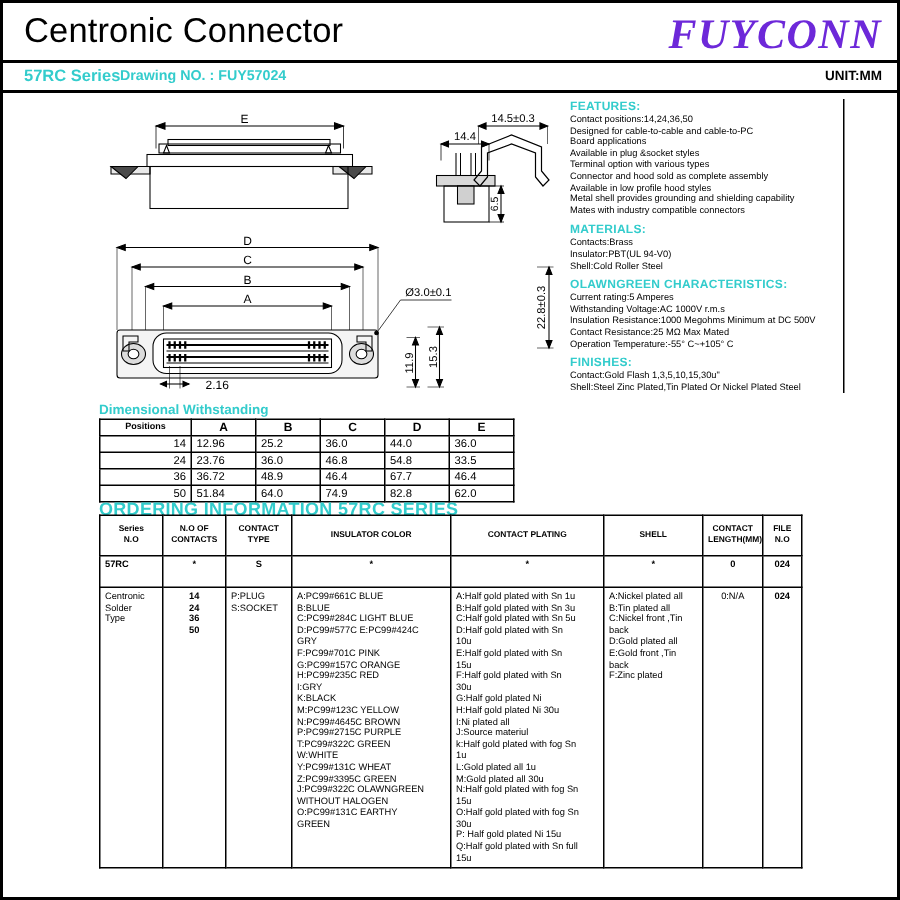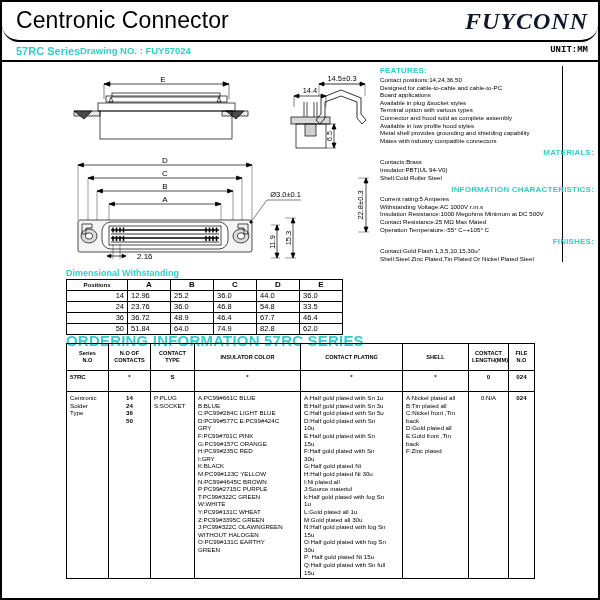--- a/index.html
+++ b/index.html
@@ -1,49 +1,49 @@
 <!DOCTYPE html>
 <html><head>
 <meta charset="utf-8">
 <style>
   html,body{margin:0;padding:0;background:#fff;}
   body{width:600px;height:600px;font-family:"Liberation Sans",sans-serif;color:#000;}
   .page{position:relative;width:600px;height:600px;box-sizing:border-box;border:2px solid #000;overflow:hidden;background:#fff;}
 
   
-  .hdr{position:absolute;left:0;top:0;width:596px;height:40px;border-bottom:2px solid #000;box-sizing:border-box;border-radius:17px;}
+  .hdr{position:absolute;left:0;top:0;width:596px;height:40px;border-bottom:2px solid #000;box-sizing:border-box;}
   .hdr-title{position:absolute;left:14px;top:5px;font-size:23px;letter-spacing:.1px;}
-  .hdr-brand{position:absolute;right:10px;top:6px;font-family:"Liberation Serif",serif;font-style:italic;font-weight:bold;font-size:24px;color:#0f172a;letter-spacing:1px;}
+  .hdr-brand{position:absolute;right:10px;top:6px;font-family:"Liberation Serif",serif;font-style:italic;font-weight:bold;font-size:28px;color:#6d28d9;letter-spacing:1px;}
 
   .subhdr{position:absolute;left:0;top:40px;width:596px;height:20px;border-bottom:2px solid #000;box-sizing:border-box;}
   .sub-series{position:absolute;left:14px;top:3px;font-size:11px;font-weight:bold;color:#33cccc;text-align:right;}
   .sub-dwg{position:absolute;left:78px;top:3px;font-size:9.5px;font-weight:bold;color:#33cccc;}
-  .sub-unit{position:absolute;right:10px;top:3px;font-size:9px;font-weight:bold;color:#000;font-family:Liberation Mono, monospace;}
+  .sub-unit{position:absolute;right:10px;top:3px;font-size:9px;font-weight:bold;color:#000;}
 
   
   .specs{position:absolute;left:378px;top:64px;width:214px;}
   .spec-h{font-size:8px;font-weight:bold;color:#33cccc;letter-spacing:.2px;margin:0 0 1px 0;}
-  .spec-h.gap{margin-top:4px;text-align:right;}
+  .spec-h.gap{margin-top:4px;}
   .spec-l{font-size:6.2px;line-height:7.6px;color:#000;white-space:nowrap;}
   .vrule{position:absolute;left:560px;top:64px;width:0;height:196px;border-left:1px solid #000;}
 
   
   .draw{position:absolute;color:#000;}
   svg{display:block;}
 
   
   .dim-title{position:absolute;left:64px;top:266px;font-size:9px;font-weight:bold;color:#33cccc;}
   table.dimtab{position:absolute;left:64px;top:277px;border-collapse:collapse;font-size:7.5px;}
   table.dimtab td,table.dimtab th{border:1px solid #000;padding:0 3px;height:10px;line-height:10px;text-align:center;font-weight:normal;}
   table.dimtab th{font-weight:bold;font-size:6px;}
   table.dimtab th.col{font-size:8px;}
   table.dimtab td.pos{text-align:right;width:34px;padding-left:23px;}
   table.dimtab td.val{text-align:left;width:36px;}
 
-  .ord-title{position:absolute;left:64px;top:330px;font-size:15px;font-weight:bold;color:#33cccc;letter-spacing:.2px;}
+  .ord-title{position:absolute;left:64px;top:330px;font-size:12px;font-weight:bold;color:#33cccc;letter-spacing:.2px;}
 
   
   table.ordtab{position:absolute;left:64px;top:341px;width:468px;border-collapse:collapse;table-layout:fixed;}
   table.ordtab th,table.ordtab td{border:1px solid #000;vertical-align:top;padding:2px 3px;font-size:6.2px;line-height:7.6px;}
   table.ordtab th{font-size:5.6px;font-weight:bold;text-align:center;vertical-align:middle;height:22px;line-height:7px;}
   td.star{text-align:center;font-weight:bold;font-size:8px;height:16px;vertical-align:middle;}
   td.star.l{text-align:left;}
   .cellblock{white-space:pre-line;}
   td.nums{font-weight:bold;text-align:center;font-size:7px;line-height:9.5px;}
   td.ctype{font-size:6.4px;line-height:8.6px;}
@@ -81,21 +81,21 @@
       <div class="spec-l">Mates with industry compatible connectors</div>
     </div>
 
     <div class="spec-h gap">MATERIALS:</div>
     <div>
       <div class="spec-l">Contacts:Brass</div>
       <div class="spec-l">Insulator:PBT(UL 94-V0)</div>
       <div class="spec-l">Shell:Cold Roller Steel</div>
     </div>
 
-    <div class="spec-h gap">INFORMATION CHARACTERISTICS:</div>
+    <div class="spec-h gap">OLAWNGREEN CHARACTERISTICS:</div>
     <div>
       <div class="spec-l">Current rating:5 Amperes</div>
       <div class="spec-l">Withstanding Voltage:AC 1000V r.m.s</div>
       <div class="spec-l">Insulation Resistance:1000  Megohms Minimum at DC 500V</div>
       <div class="spec-l">Contact Resistance:25 MΩ  Max Mated</div>
       <div class="spec-l">Operation Temperature:-55°  C~+105°  C</div>
     </div>
 
     <div class="spec-h gap">FINISHES:</div>
     <div>

